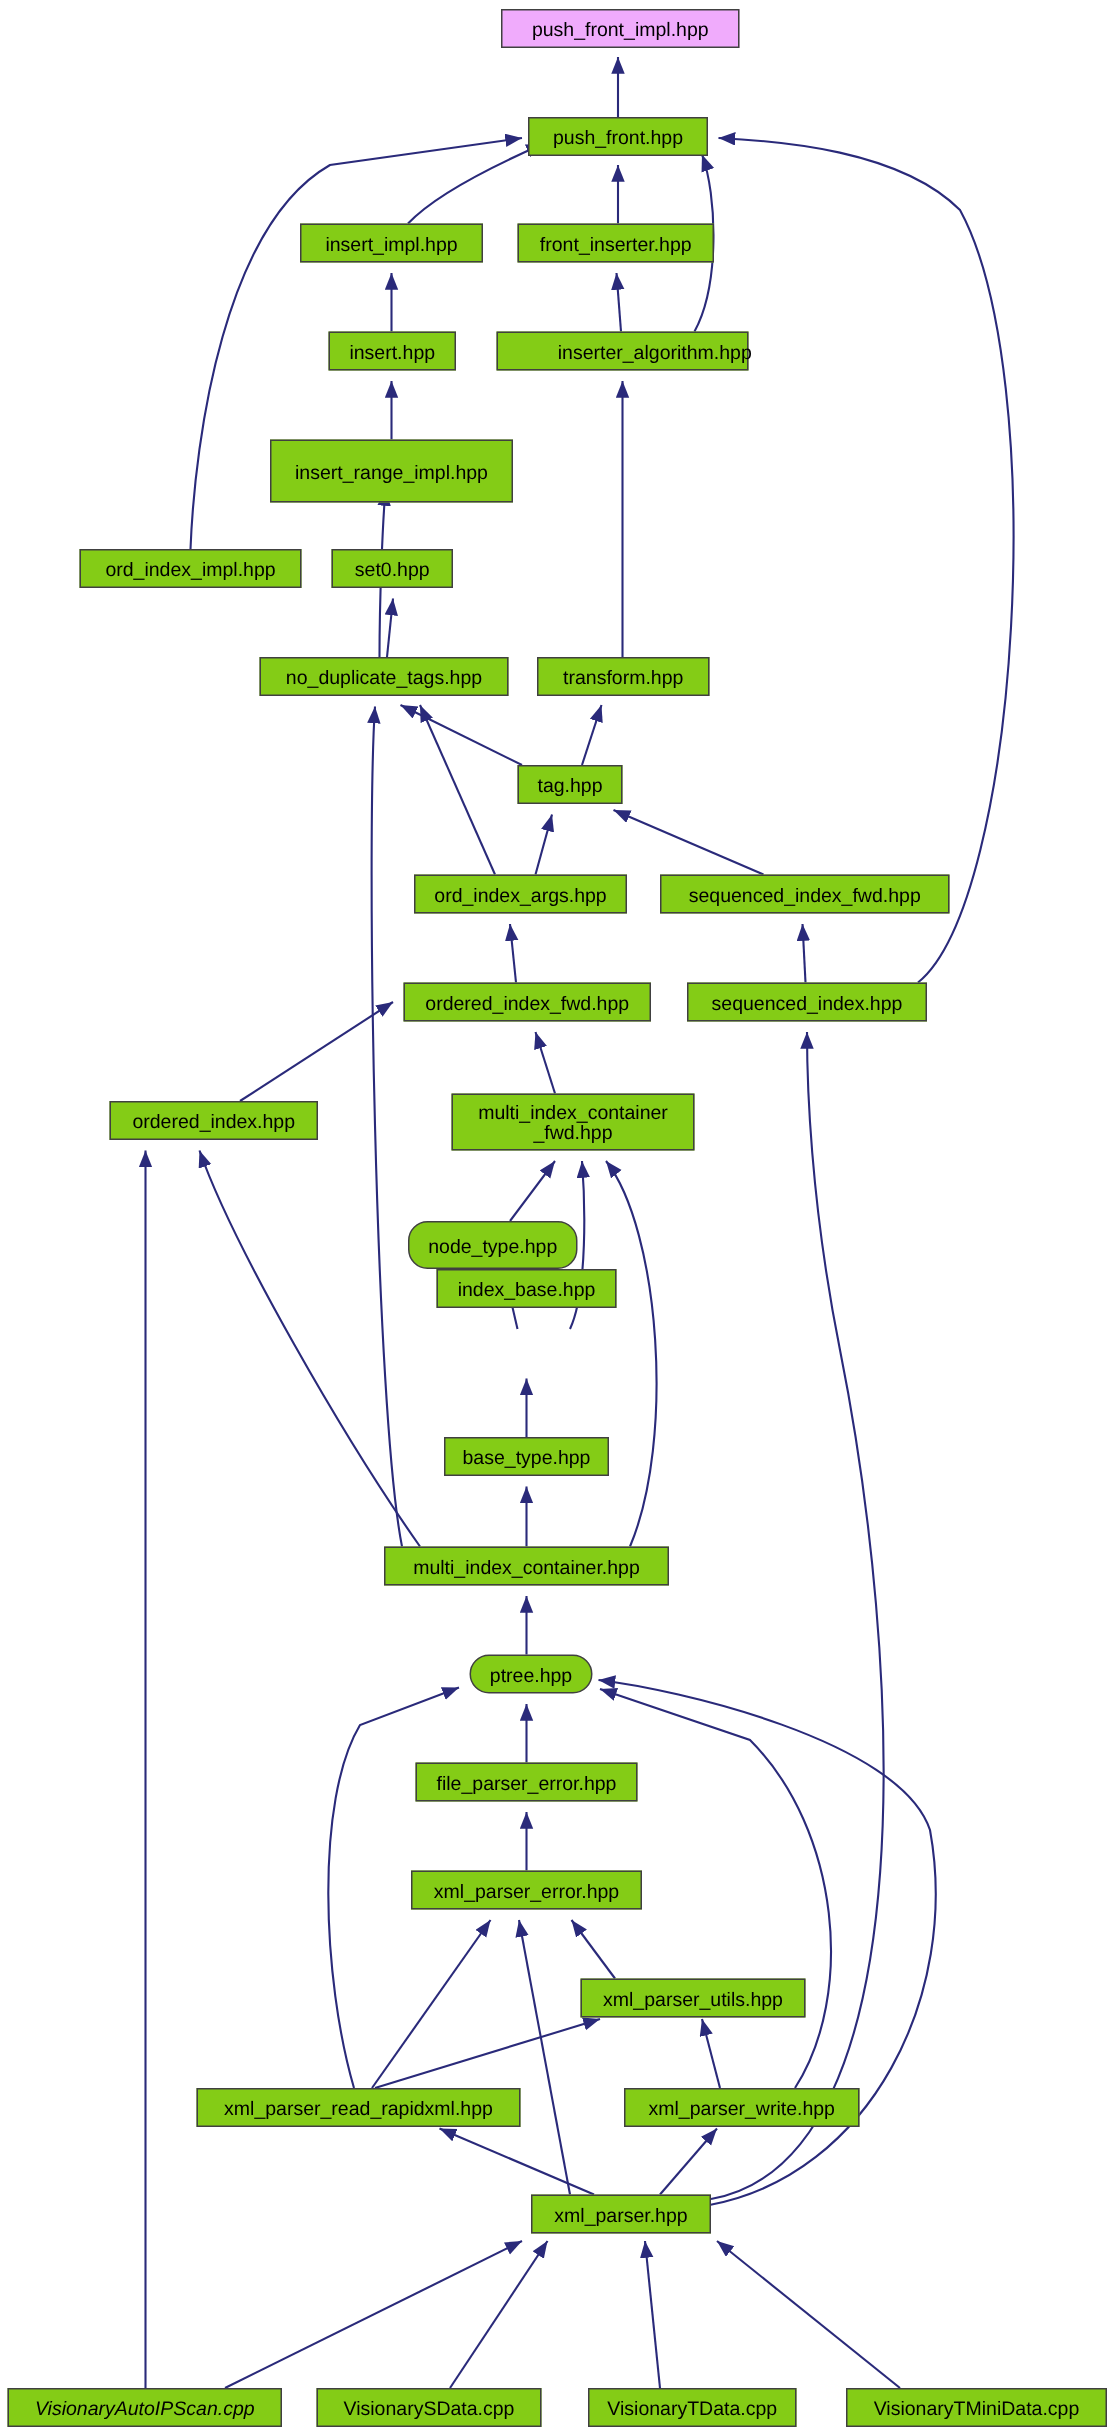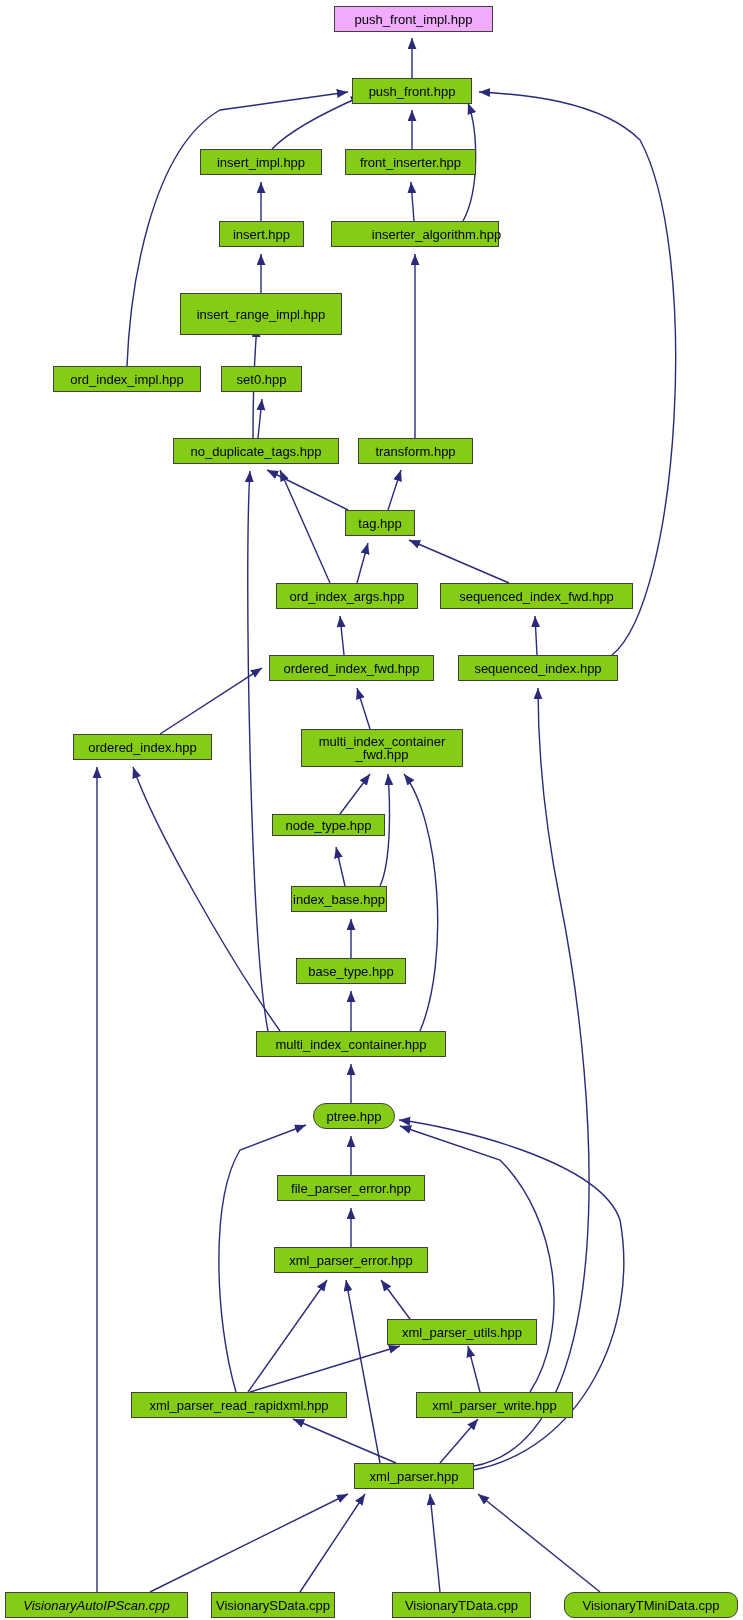--- a/index.html
+++ b/index.html
@@ -119,29 +119,29 @@
       <div class="node" style="left: 173px; top: 438px; width: 166px; height: 26px;"><span class="lbl">no_duplicate_tags.hpp</span></div>
       <div class="node" style="left: 358px; top: 438px; width: 115px; height: 26px;"><span class="lbl">transform.hpp</span></div>
       <div class="node" style="left: 345px; top: 510px; width: 70px; height: 26px;"><span class="lbl">tag.hpp</span></div>
       <div class="node" style="left: 276px; top: 583px; width: 142px; height: 26px;"><span class="lbl">ord_index_args.hpp</span></div>
       <div class="node" style="left: 440px; top: 583px; width: 193px; height: 26px;"><span class="lbl">sequenced_index_fwd.hpp</span></div>
       <div class="node" style="left: 269px; top: 655px; width: 165px; height: 26px;"><span class="lbl">ordered_index_fwd.hpp</span></div>
       <div class="node" style="left: 458px; top: 655px; width: 160px; height: 26px;"><span class="lbl">sequenced_index.hpp</span></div>
       <div class="node" style="left: 301px; top: 729px; width: 162px; height: 38px;"><span class="lbl">multi_index_container
 _fwd.hpp</span></div>
       <div class="node" style="left: 57px; top: 734px; width: 139px; height: 26px; margin-left: 16px;"><span class="lbl">ordered_index.hpp</span></div>
-      <div class="node" style="left: 272px; top: 814px; width: 113px; height: 22px;"><span class="lbl">node_type.hpp</span></div>
-      <div class="node" style="left: 291px; top: 886px; width: 96px; height: 26px;"><span class="lbl">index_base.hpp</span></div>
+      <div class="node" style="left: 272px; top: 814px; width: 113px; height: 32px; border-radius: 13px;"><span class="lbl">node_type.hpp</span></div>
+      <div class="node" style="left: 291px; top: 846px; width: 120px; height: 26px;"><span class="lbl">index_base.hpp</span></div>
       <div class="node" style="left: 296px; top: 958px; width: 110px; height: 26px;"><span class="lbl">base_type.hpp</span></div>
       <div class="node" style="left: 256px; top: 1031px; width: 190px; height: 26px;"><span class="lbl">multi_index_container.hpp</span></div>
       <div class="node" style="left: 313px; top: 1103px; width: 82px; height: 26px; border-radius: 13px;"><span class="lbl">ptree.hpp</span></div>
       <div class="node" style="left: 277px; top: 1175px; width: 148px; height: 26px;"><span class="lbl">file_parser_error.hpp</span></div>
       <div class="node" style="left: 274px; top: 1247px; width: 154px; height: 26px;"><span class="lbl">xml_parser_error.hpp</span></div>
       <div class="node" style="left: 387px; top: 1319px; width: 150px; height: 26px;"><span class="lbl">xml_parser_utils.hpp</span></div>
       <div class="node" style="left: 131px; top: 1392px; width: 216px; height: 26px;"><span class="lbl">xml_parser_read_rapidxml.hpp</span></div>
       <div class="node" style="left: 416px; top: 1392px; width: 157px; height: 26px;"><span class="lbl">xml_parser_write.hpp</span></div>
       <div class="node" style="left: 354px; top: 1463px; width: 120px; height: 26px;"><span class="lbl">xml_parser.hpp</span></div>
       <div class="node" style="left: 5px; top: 1592px; width: 183px; height: 26px; font-style: italic;"><span class="lbl">VisionaryAutoIPScan.cpp</span></div>
-      <div class="node" style="left: 211px; top: 1592px; width: 124px; height: 26px; justify-content: center;"><span class="lbl">VisionarySData.cpp</span></div>
+      <div class="node" style="left: 211px; top: 1592px; width: 150px; height: 26px; justify-content: center;"><span class="lbl">VisionarySData.cpp</span></div>
       <div class="node" style="left: 392px; top: 1592px; width: 139px; height: 26px;"><span class="lbl">VisionaryTData.cpp</span></div>
-      <div class="node" style="left: 564px; top: 1592px; width: 174px; height: 26px; border-radius: 10px;"><span class="lbl">VisionaryTMiniData.cpp</span></div>
+      <div class="node" style="left: 564px; top: 1592px; width: 174px; height: 26px;"><span class="lbl">VisionaryTMiniData.cpp</span></div>
     </div>
 </div>
 
 </body></html>

